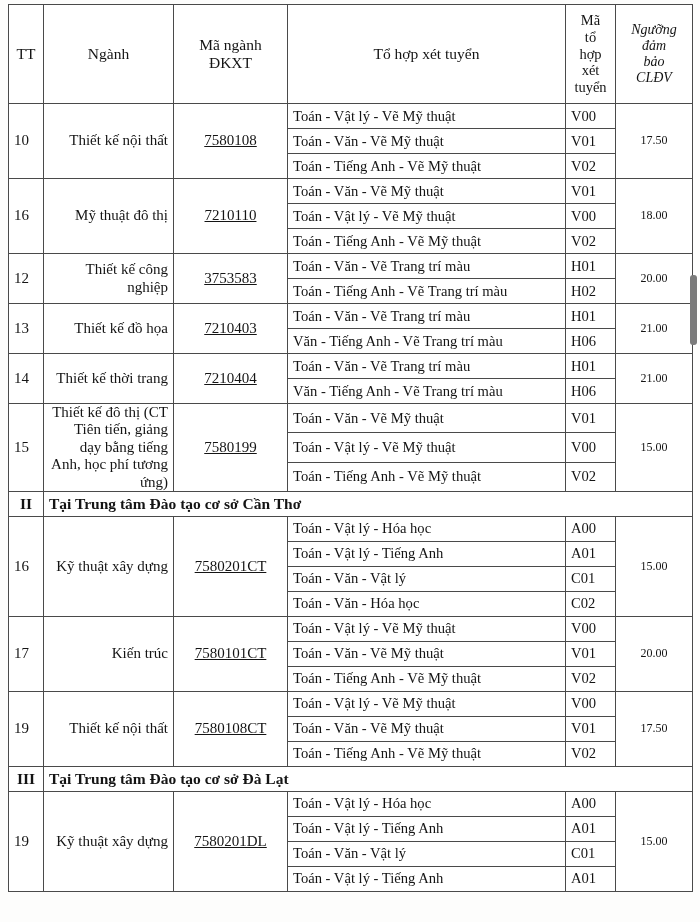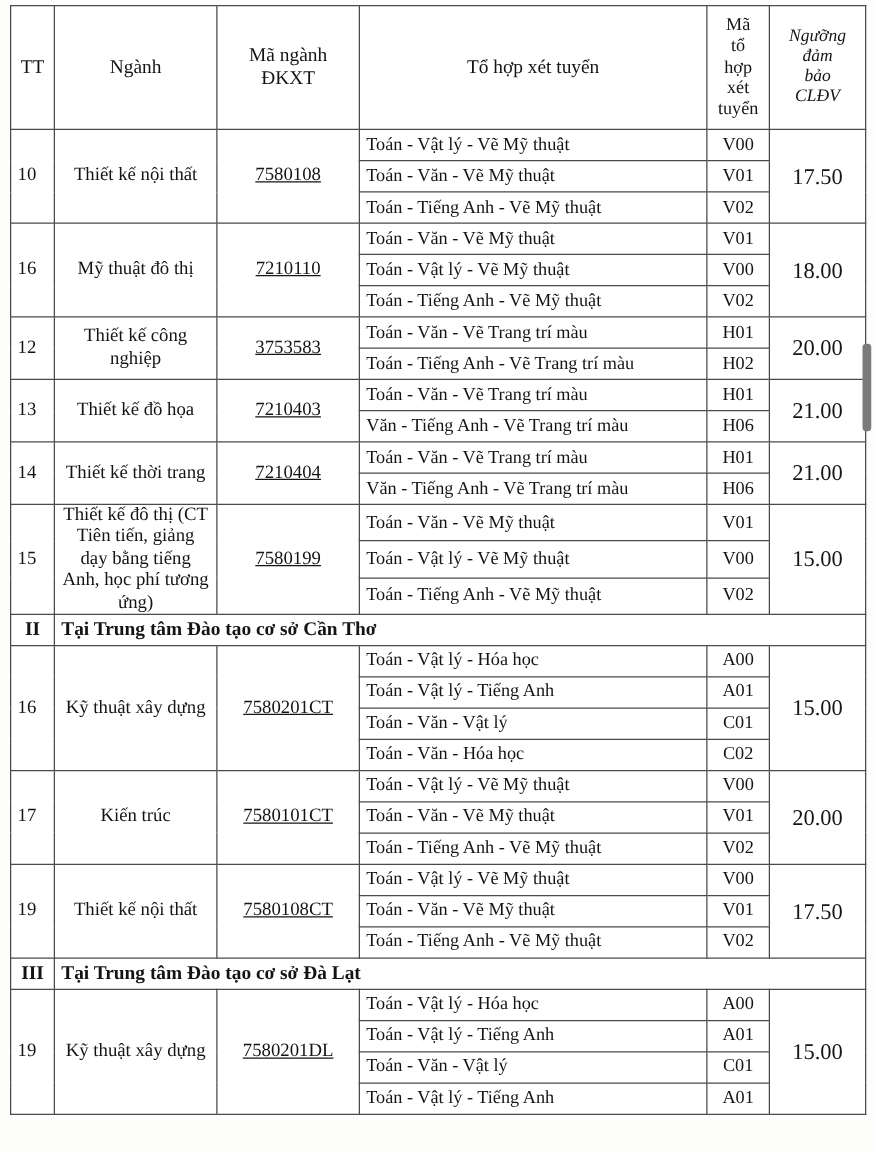--- a/index.html
+++ b/index.html
@@ -57,40 +57,40 @@
   th.h-ccode { font-size: 14.5px; line-height: 1.2; }
   th.h-score { font-size: 14px; line-height: 1.18; font-style: italic; }
 
   td.tt {
     text-align: left;
     font-size: 15px;
   }
   td.pname {
     font-size: 15px;
     padding-left: 7px;
-    text-align: center;
+    text-align: right;
   }
   td.pcode {
     text-align: center;
     font-size: 15px;
     text-decoration: underline;
   }
   td.comb {
     font-size: 14.6px;
     text-align: left;
     padding-left: 8px;
     height: 25px;
   }
   td.ccode {
-    text-align: center;
+    text-align: left;
     font-size: 14.6px;
   }
   td.score {
     text-align: center;
-    font-size: 18px;
+    font-size: 12px;
   }
   tr.section-row td {
     font-weight: bold;
     font-size: 15.5px;
     height: 25px;
     margin-top: 12px;
   }
   td.section-num {
     text-align: center;
   }

